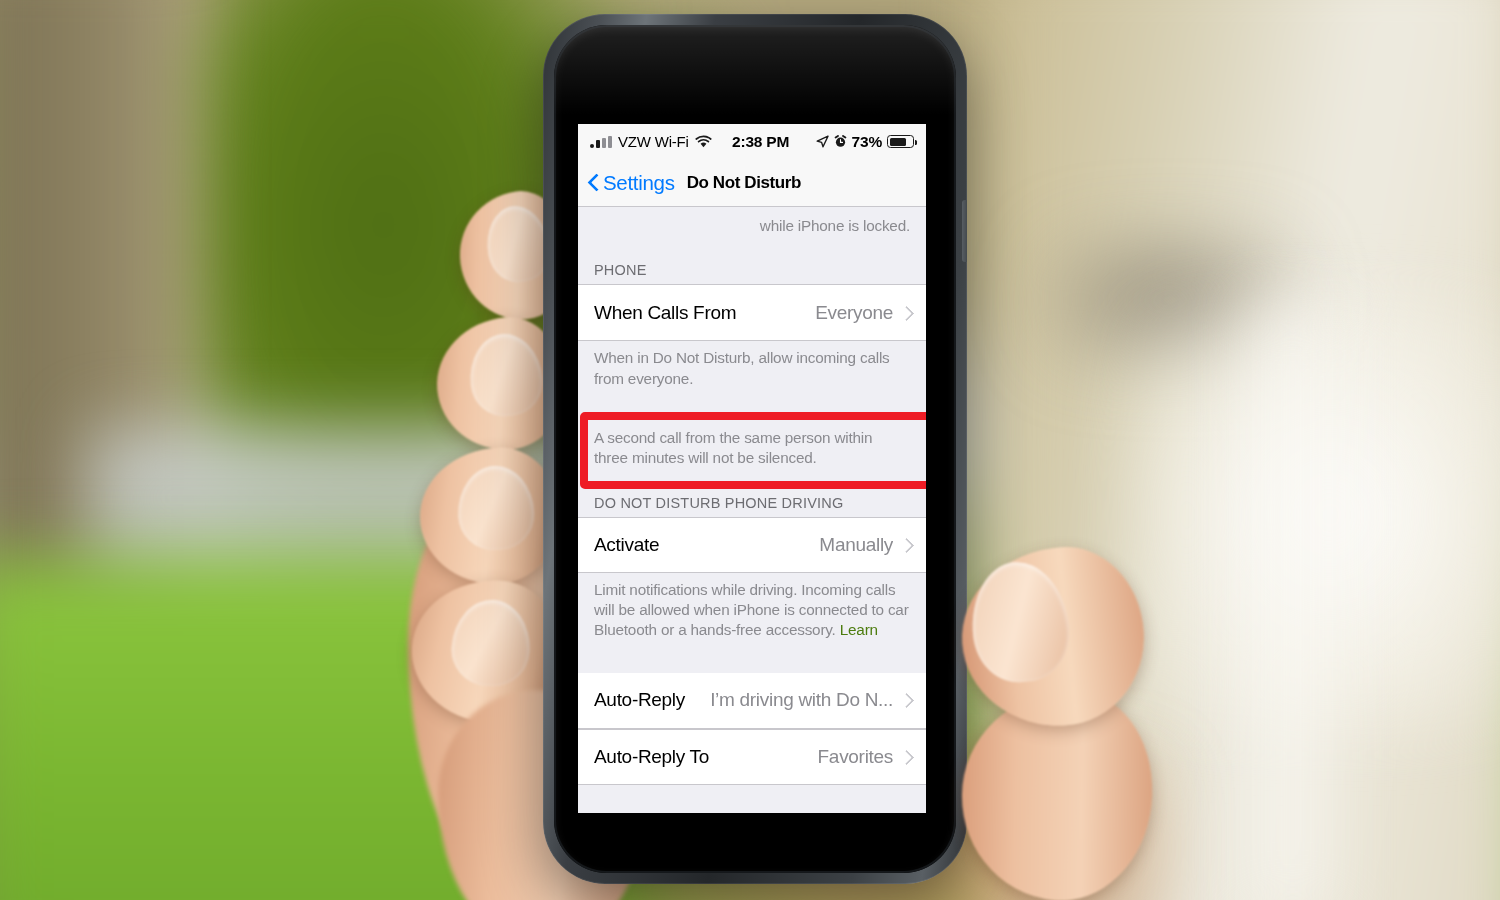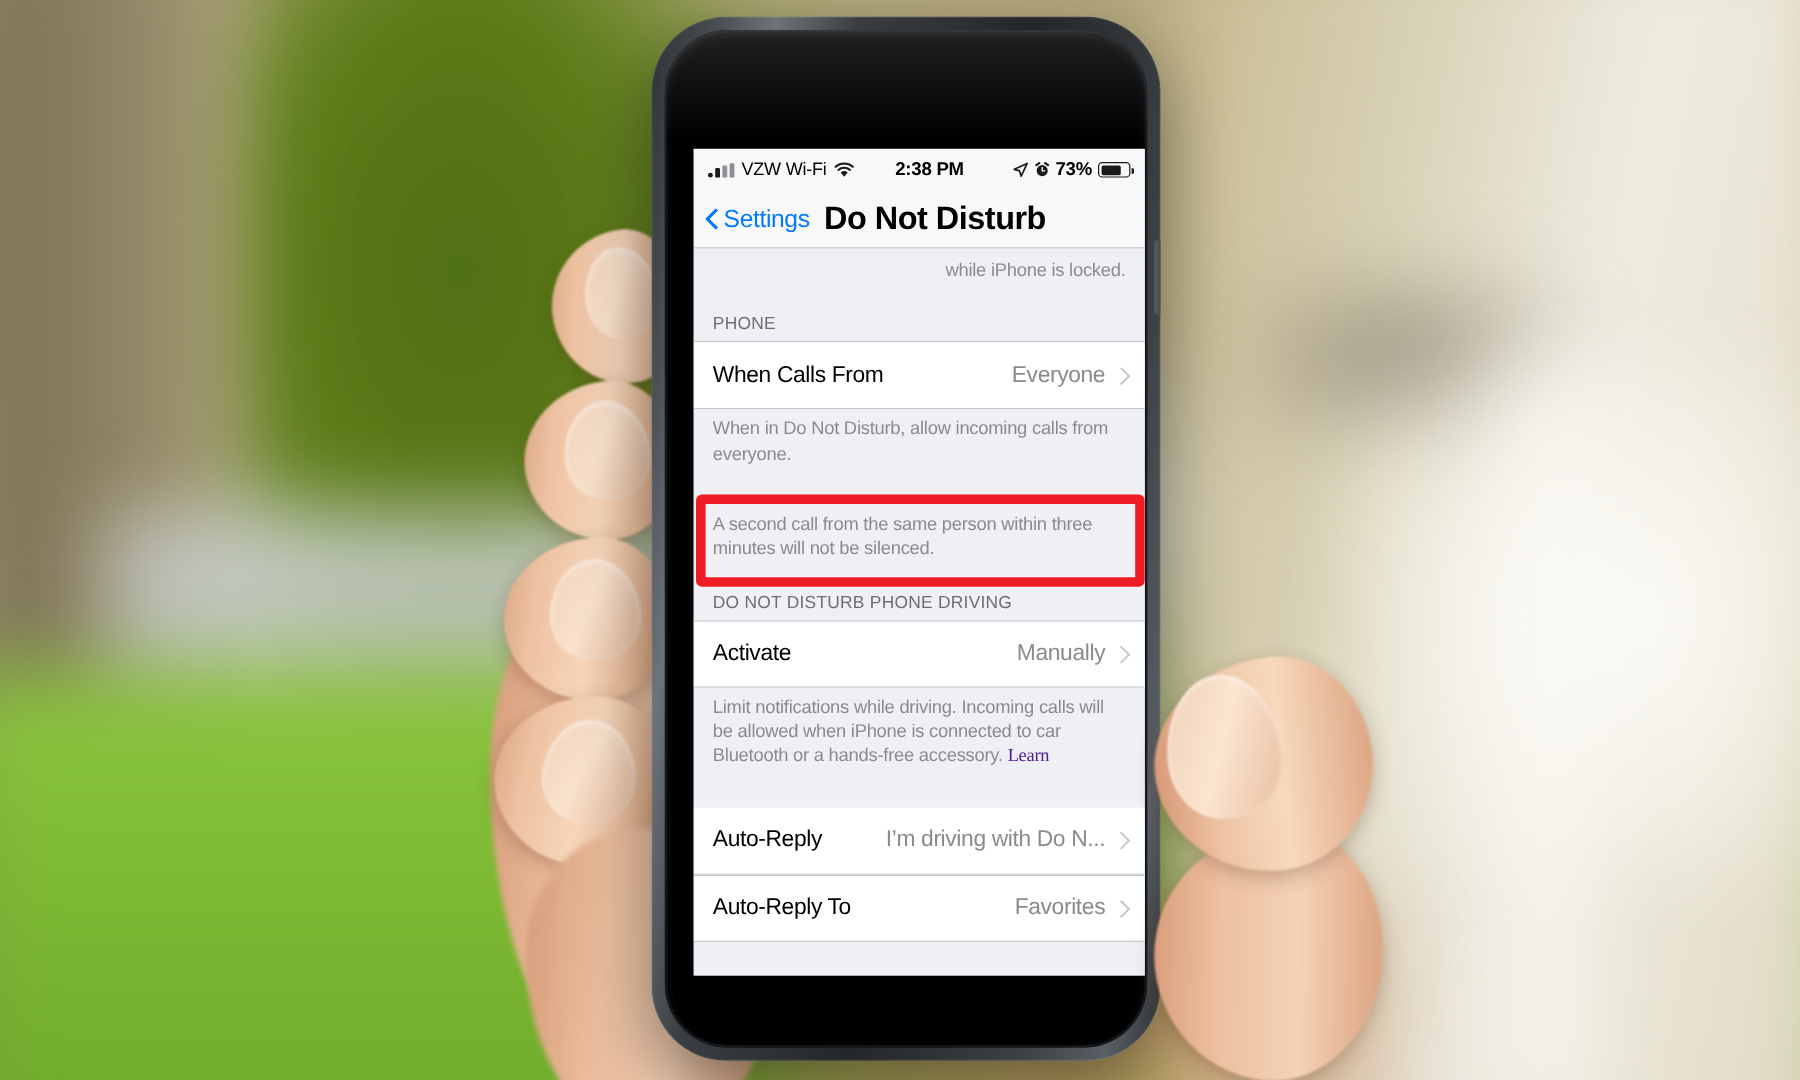--- a/index.html
+++ b/index.html
@@ -115,21 +115,21 @@
     position: absolute;
     background: linear-gradient(90deg, #585e63, #3c4145);
     border-radius: 3px;
   }
   #btn-power { right: -2px; top: 186px; width: 7px; height: 62px; }
 
   
   #screen {
     position: absolute;
     left: 24px; top: 99px;
-    width: 376px; height: 689px;
+    width: 348px; height: 689px;
     background: #EFEFF4;
     overflow: hidden;
     font-size: 17px;
     color: #000;
   }
 
   
   #status-bar {
     height: 35px;
     background: #F8F8F8;
@@ -178,21 +178,21 @@
     width: 12px; height: 20px; position: relative; display: inline-block;
   }
   .chev-back::before {
     content: ""; position: absolute; left: 2px; top: 3px;
     width: 10px; height: 10px;
     border-left: 3.2px solid #007AFF; border-bottom: 3.2px solid #007AFF;
     transform: rotate(45deg);
     border-radius: 1px;
   }
   #nav-title {
-    font-size: 27px; font-weight: 700; letter-spacing: -0.4px;
+    font-size: 17px; font-weight: 700; letter-spacing: -0.4px;
     margin-left: 12px;
   }
 
   
   #table { height: 606px; overflow: hidden; background: #EFEFF4; }
   .footer-note {
     padding: 7px 16px 2px 16px;
     font-size: 15.3px; line-height: 1.33; color: #8a8a8f;
     letter-spacing: -0.2px;
   }
@@ -223,21 +223,21 @@
   }
   .chev {
     width: 11px; height: 18px; margin-left: 8px; position: relative; flex: 0 0 auto;
   }
   .chev::before {
     content: ""; position: absolute; left: 0; top: 4px;
     width: 9px; height: 9px;
     border-right: 2.4px solid #c7c7cc; border-top: 2.4px solid #c7c7cc;
     transform: rotate(45deg); border-radius: 1px;
   }
-  .link { color: #4c1d95; font-family: Liberation Serif, serif; }
+  .link { color: #4d7c0f; }
 
   
   .toggle {
     width: 52px; height: 32px; border-radius: 16px;
     background: #4CD964; position: relative; flex: 0 0 auto;
     box-shadow: inset 0 0 0 0.5px rgba(0,0,0,0.06);
   }
   .toggle .knob {
     position: absolute; top: 1.5px; left: 21.5px;
     width: 29px; height: 29px; border-radius: 50%;

